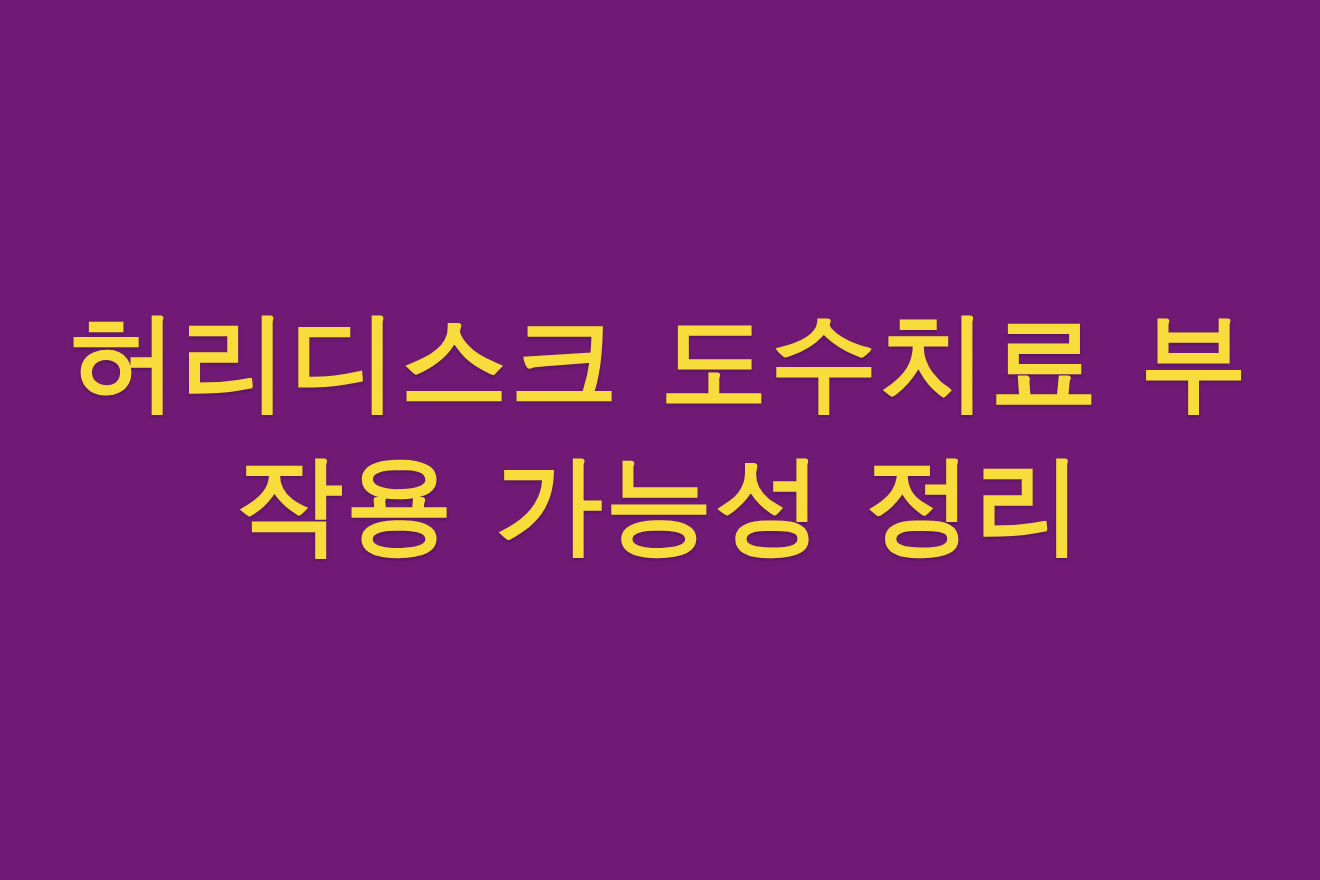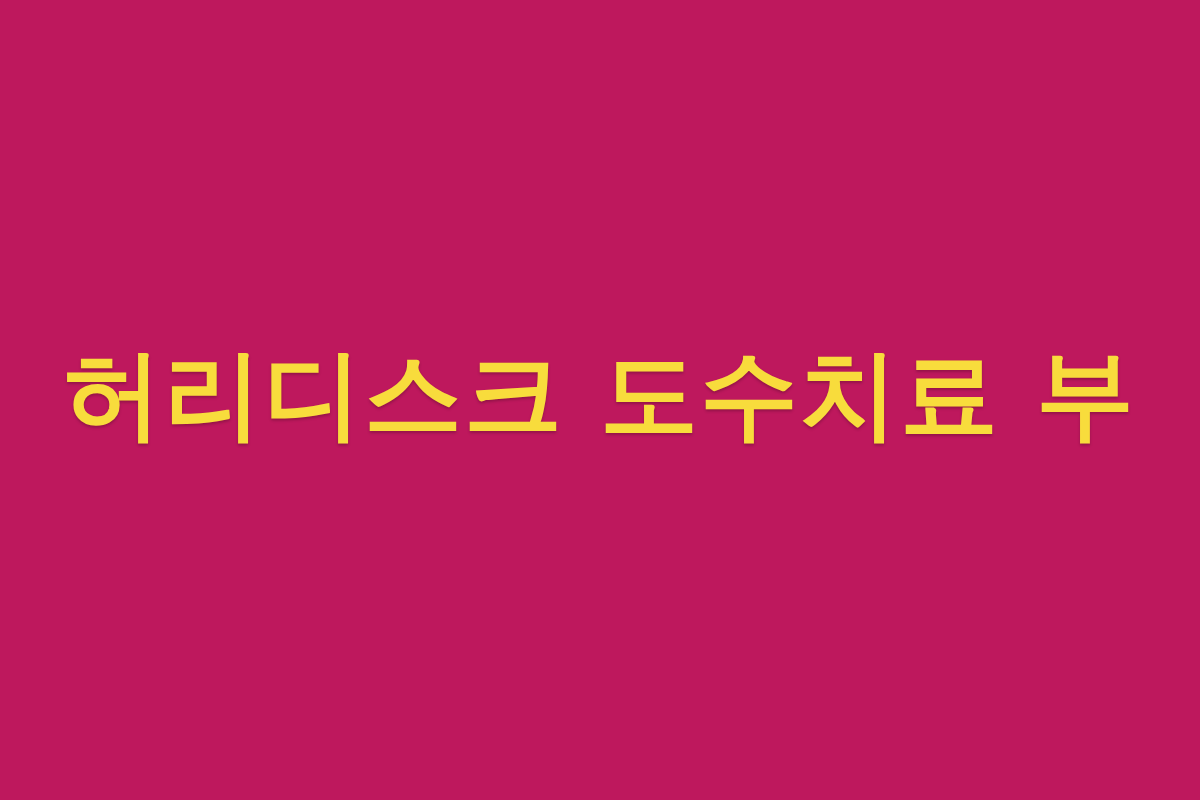--- a/index.html
+++ b/index.html
@@ -12,21 +12,21 @@
     width: 1200px;
     height: 800px;
     overflow: hidden;
     font-family: "DejaVu Sans", "Liberation Sans", sans-serif;
   }
 
   .canvas {
     position: relative;
     width: 1200px;
     height: 800px;
-    background: #be185d;
+    background: #701a75;
     display: flex;
     align-items: center;
     justify-content: center;
     box-sizing: border-box;
     overflow: hidden;
   }
 
   .title-block {
     width: 1080px;
     text-align: center;
@@ -48,16 +48,17 @@
 </style>
 </head>
 <body>
 
 <div class="canvas">
 
   <div class="title-block">
 
     <span class="title-line">허리디스크 도수치료 부</span>
 
+    <span class="title-line">작용 가능성 정리</span>
 
   </div>
 
 </div>
 
 </body></html>

